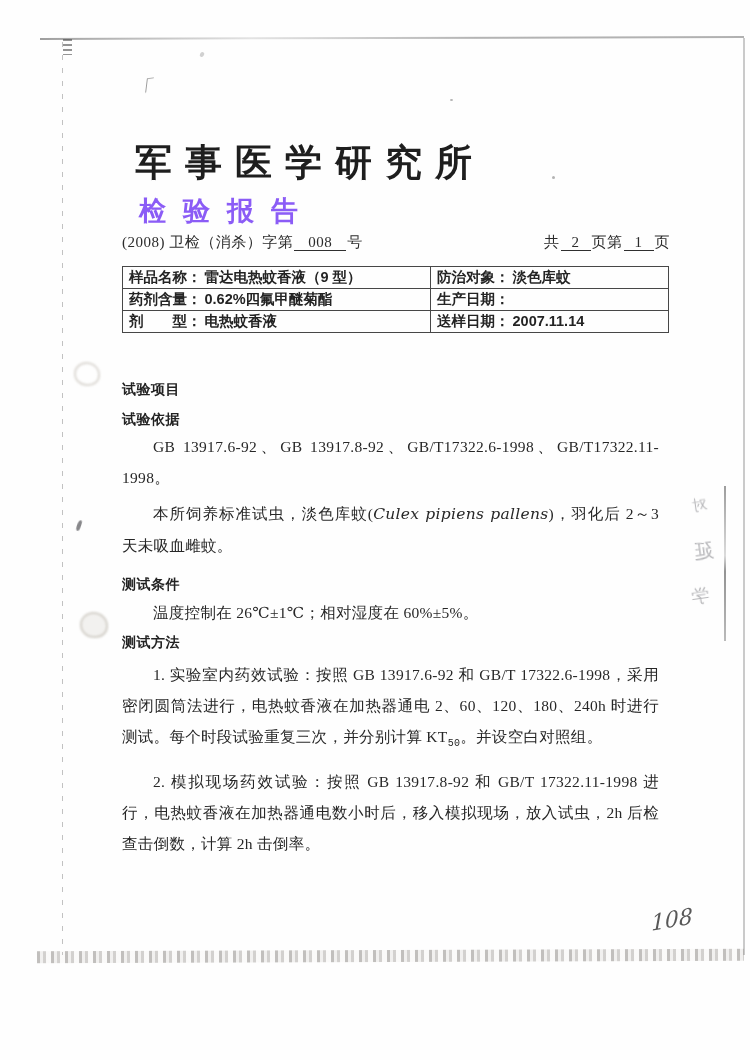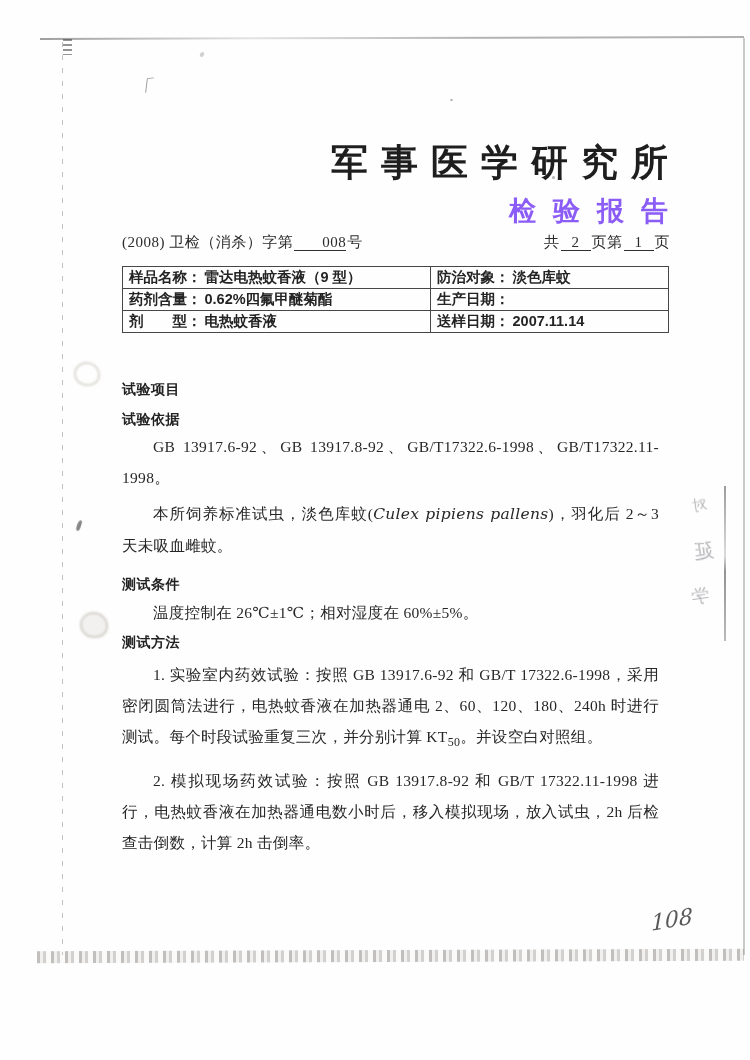--- a/index.html
+++ b/index.html
@@ -37,42 +37,42 @@
     transform:rotate(-8deg) skewX(-15deg);filter:blur(.2px);}
   .bleed{position:absolute;font-family:"Liberation Serif","DejaVu Serif",serif;
     color:rgba(70,70,78,.38);transform:scaleX(-1) rotate(8deg);filter:blur(.6px);}
   .bleed-1{left:692px;top:496px;font-size:15px;}
   .bleed-2{left:693px;top:538px;font-size:20px;}
   .bleed-3{left:691px;top:584px;font-size:18px;}
   .bleed-line{position:absolute;left:724px;top:486px;width:1.5px;height:155px;
     background:linear-gradient(180deg,rgba(60,60,60,.5),rgba(60,60,60,.18) 45%,rgba(60,60,60,.55) 55%,rgba(60,60,60,.35));}
 
   
-  .head-col{position:absolute;left:122px;width:546px;text-align:right;}
+  .head-col{position:absolute;left:122px;width:546px;text-align:left;}
   .institute{top:138px;font-size:37px;font-weight:700;letter-spacing:13px;padding-left:13px;color:#1e1e1e;}
   .report-title{top:193px;font-size:27px;font-weight:700;letter-spacing:17px;padding-left:17px;color:#8b5cf6;}
   .doc-line{position:absolute;left:122px;top:233px;width:548px;display:flex;justify-content:space-between;
     font-size:15px;letter-spacing:.5px;color:#2b2b2b;}
   .fill-line{display:inline-block;text-align:center;border-bottom:1.2px solid #2f2f2f;line-height:15px;margin:0 1px;}
-  .w-num{min-width:52px;text-align:right;}
+  .w-num{min-width:52px;}
   .w-pg{min-width:30px;}
 
   
   .info-table{position:absolute;left:122px;top:266px;width:547px;border-collapse:collapse;
     font-family:"Liberation Sans","DejaVu Sans",sans-serif;font-size:14.5px;font-weight:600;color:#242424;padding-left:26px;}
   .info-table td{border:1.5px solid #474747;height:21px;padding:0 6px;white-space:nowrap;}
   .info-table td.c1{width:295px;}
   .info-table .val{margin-left:3px;font-weight:600;}
 
   
   .doc-body{position:absolute;left:122px;top:373px;width:537px;}
   .sec-h{font-family:"Liberation Sans","DejaVu Sans",sans-serif;font-weight:700;font-size:14px;
     line-height:20px;color:#222;letter-spacing:.5px;}
   .sec-p{font-size:15.5px;line-height:31px;text-indent:2em;text-align:justify;letter-spacing:.3px;color:#272727;}
-  .sec-p sub{font-size:12px;}
+  .sec-p sub{font-size:10px;font-family:Liberation Mono, monospace;}
   .sec-p i{font-family:"DejaVu Serif","Liberation Serif",serif;}
 
   
   .hand-number{position:absolute;left:651px;top:907px;font-family:"DejaVu Serif",serif;
     font-style:italic;font-size:22px;color:#3c3c3c;transform:rotate(-10deg) skewX(-10deg);opacity:.85;}
 </style>
 </head>
 <body>
 
 <div class="sheet">

